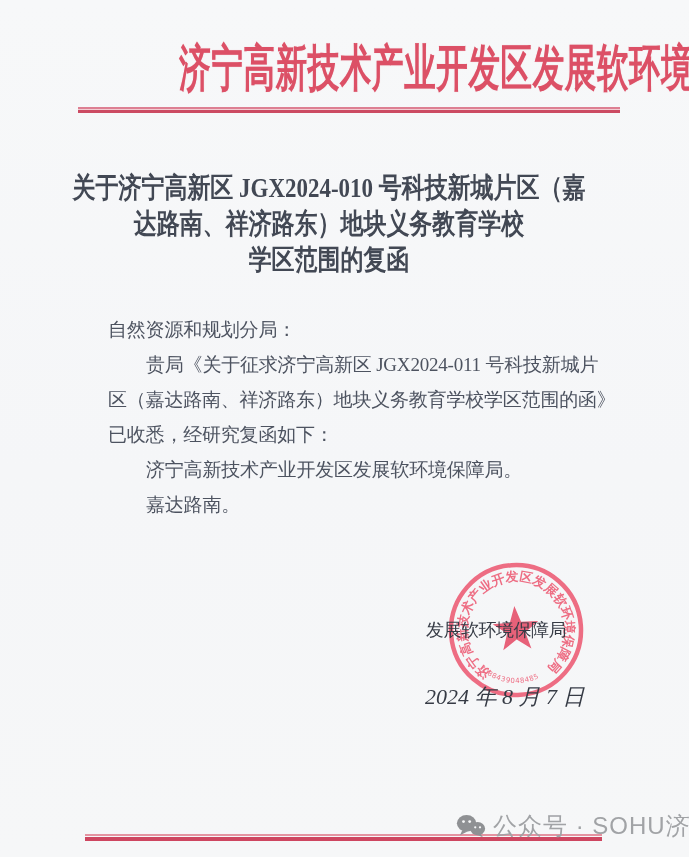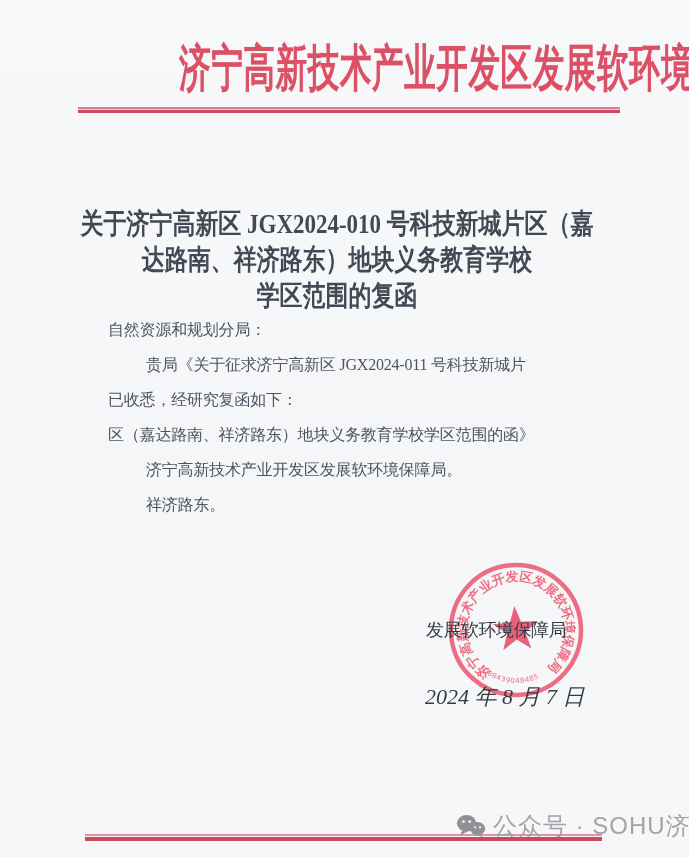--- a/index.html
+++ b/index.html
@@ -21,29 +21,29 @@
     font-size:50px;font-weight:bold;color:#dc5066;
     transform:scaleX(0.63);transform-origin:center;
     letter-spacing:1px;line-height:1.2;
     text-shadow:0 0 1px rgba(220,80,102,.45);
   }
   .header-rule{position:absolute;top:107px;left:78px;width:542px;}
   .header-rule .rule-a{height:2px;background:#dd7f92;}
   .header-rule .rule-gap{height:1px;background:#f2ccd2;}
   .header-rule .rule-b{height:3px;background:#cc4b63;}
   
-  .doc-title{position:absolute;top:170px;left:12px;width:650px;text-align:center;margin-top:36px;}
+  .doc-title{position:absolute;top:170px;left:4px;width:650px;text-align:center;}
   .title-line{
     white-space:nowrap;font-weight:bold;font-size:28px;color:#424854;
     line-height:36px;transform:scaleX(0.82);transform-origin:center;
   }
   
   .doc-body{position:absolute;top:312px;left:108px;width:520px;}
   .body-line{
-    white-space:nowrap;font-size:16px;color:#4d5360;line-height:35px;
+    white-space:nowrap;font-size:19px;color:#4d5360;line-height:35px;
     letter-spacing:-0.2px;
   }
   .body-line.indent{padding-left:38px;}
   
   .seal{position:absolute;left:441px;top:555px;width:150px;height:150px;
         opacity:.88;transform:rotate(-4deg);z-index:1;}
   .signature{
     position:absolute;left:416px;top:618px;z-index:2;
     font-size:18px;color:#363b45;letter-spacing:-0.5px;white-space:nowrap;margin-left:10px;
   }
@@ -80,24 +80,24 @@
 
   <div class="doc-title">
     <div class="title-line">关于济宁高新区 JGX2024-010 号科技新城片区（嘉</div>
     <div class="title-line">达路南、祥济路东）地块义务教育学校</div>
     <div class="title-line">学区范围的复函</div>
   </div>
 
   <div class="doc-body">
     <div class="body-line">自然资源和规划分局：</div>
     <div class="body-line indent">贵局《关于征求济宁高新区 JGX2024-011 号科技新城片</div>
+    <div class="body-line">区（嘉达路南、祥济路东）地块义务教育学校学区范围的函》</div>
     <div class="body-line">已收悉，经研究复函如下：</div>
-    <div class="body-line">区（嘉达路南、祥济路东）地块义务教育学校学区范围的函》</div>
     <div class="body-line indent">济宁高新技术产业开发区发展软环境保障局。</div>
-    <div class="body-line indent">祥济路东。</div>
+    <div class="body-line indent">嘉达路南。</div>
   </div>
 
   <div class="seal">
     <svg width="150" height="150" viewBox="0 0 150 150">
       <circle cx="75" cy="75" r="65" fill="none" stroke="#ed5b74" stroke-width="4.5"></circle>
       <defs>
         <path id="sealArc" d="M 46.9 115.1 A 49 49 0 1 1 103.1 115.1" fill="none"></path>
         <path id="sealNum" d="M 34.4 109.1 A 53 53 0 0 0 115.6 109.1" fill="none"></path>
       </defs>
       <text font-size="13" font-weight="bold" fill="#ed5b74" font-family="Liberation Serif, DejaVu Serif, serif">

